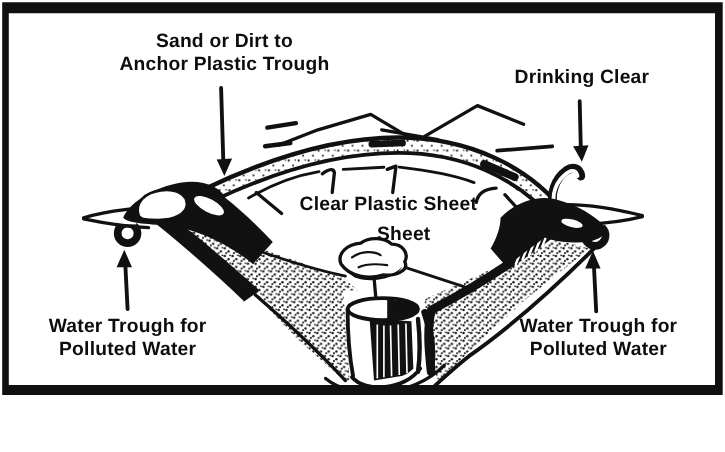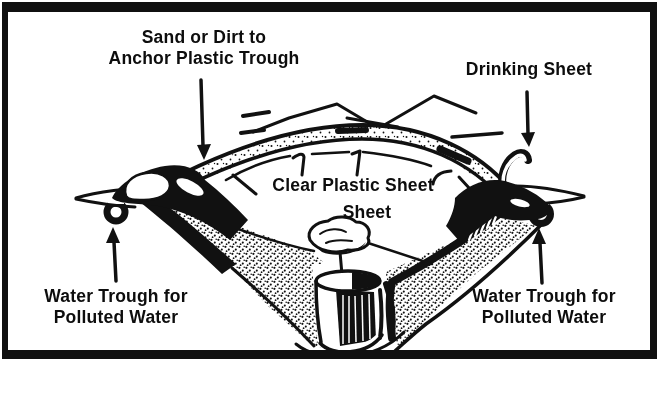--- a/index.html
+++ b/index.html
@@ -168,21 +168,21 @@
       <path class="s" stroke-width="3.5" d="M542,283 L540,243"></path>
       <polygon class="f" points="539,228 532,244 546,244"></polygon>
     </g>
   </svg>
 
   <div class="lbl" style="left:204px;top:27px">
     <div>Sand or Dirt to</div>
     <div>Anchor Plastic Trough</div>
   </div>
 
-  <div class="lbl" style="left:529px;top:59px">Drinking Sheet</div>
+  <div class="lbl" style="left:529px;top:59px">Drinking Clear</div>
 
   <div class="lbl" style="left:353px;top:175px">Clear Plastic Sheet</div>
 
   <div class="lbl" style="left:367px;top:202px">Sheet</div>
 
   <div class="lbl" style="left:116px;top:286px">
     <div>Water Trough for</div>
     <div>Polluted Water</div>
   </div>
 

